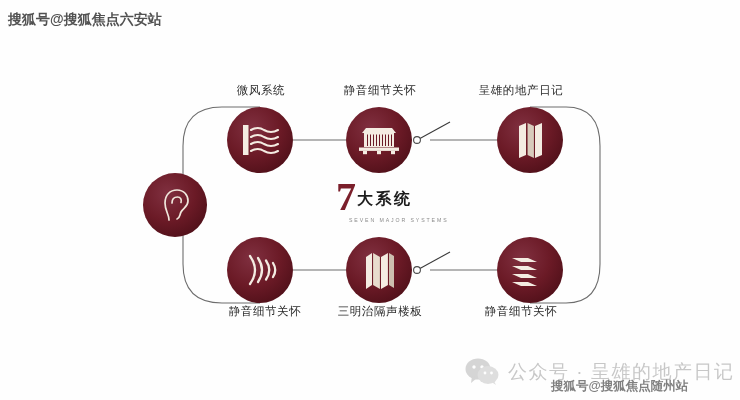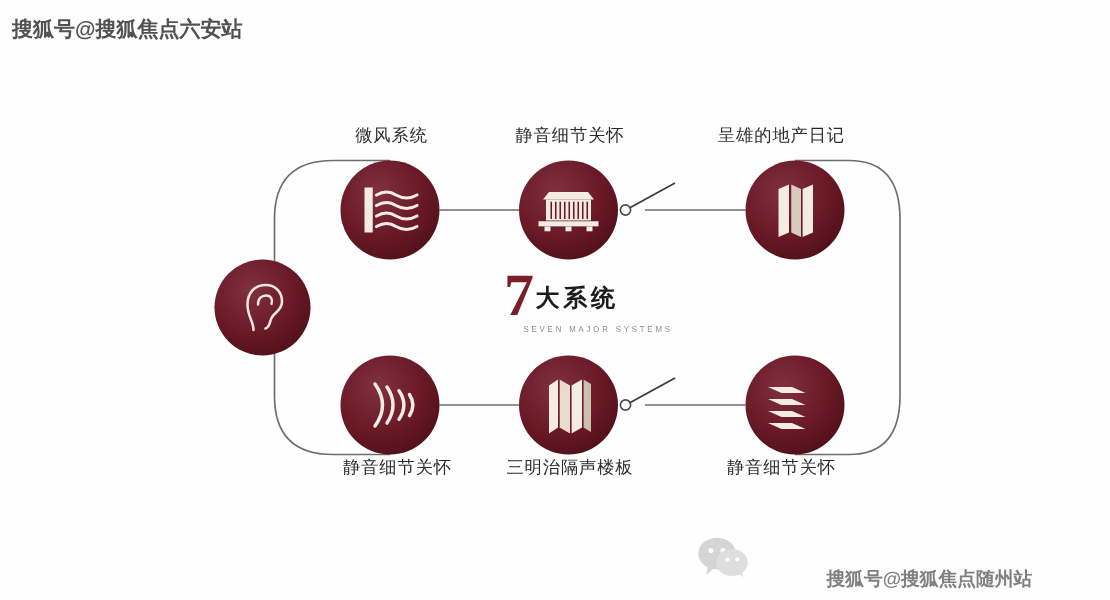--- a/index.html
+++ b/index.html
@@ -271,17 +271,18 @@
     <svg width="34" height="27" viewBox="0 0 34 27">
       <ellipse cx="13" cy="11" rx="12.5" ry="10.5" fill="#9d9d9d"></ellipse>
       <polygon points="7,18 6,25 12,20" fill="#9d9d9d"></polygon>
       <circle cx="9" cy="9" r="1.7" fill="#ffffff"></circle>
       <circle cx="17" cy="9" r="1.7" fill="#ffffff"></circle>
       <ellipse cx="23" cy="17" rx="10.5" ry="9" fill="#b4b4b4"></ellipse>
       <polygon points="29,23 31,27 25,23" fill="#b4b4b4"></polygon>
       <circle cx="20" cy="15" r="1.4" fill="#ffffff"></circle>
       <circle cx="26.5" cy="15" r="1.4" fill="#ffffff"></circle>
     </svg>
+    <span class="wx-label">公众号 · 呈雄的地产日记</span>
   </div>
 
   <div class="wm-bottom">搜狐号@搜狐焦点随州站</div>
 
 </div>
 
 </body></html>

